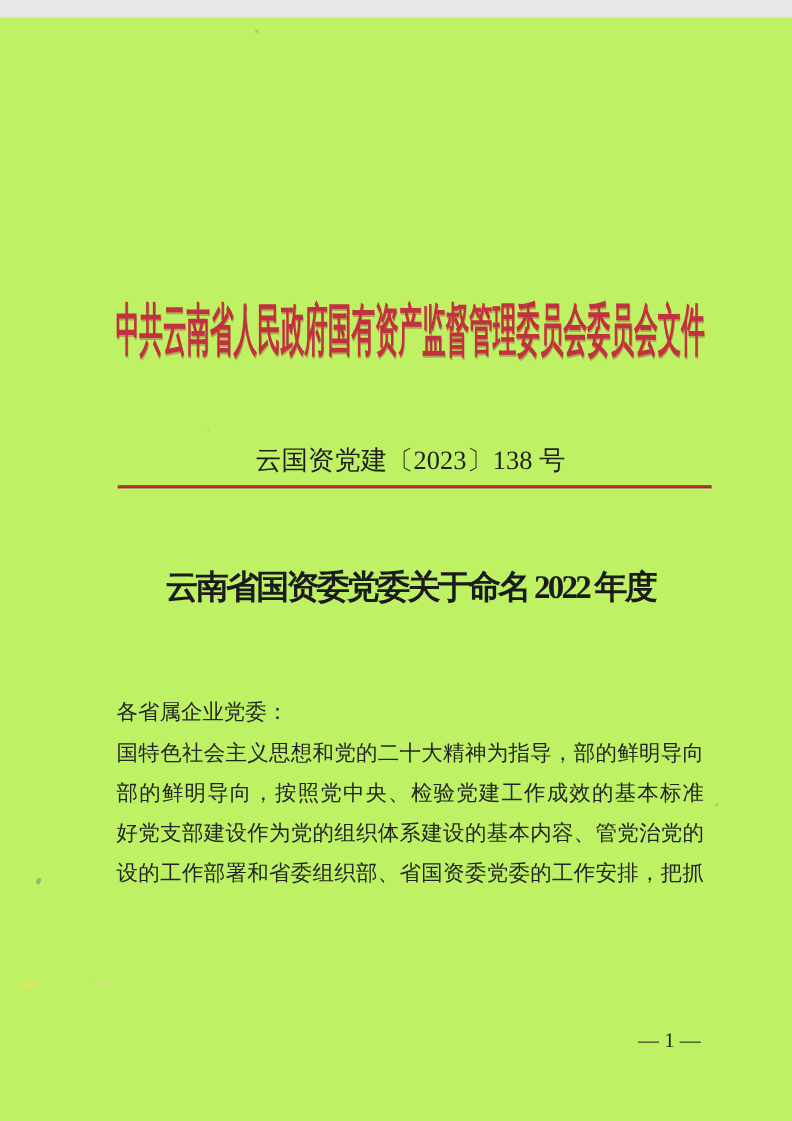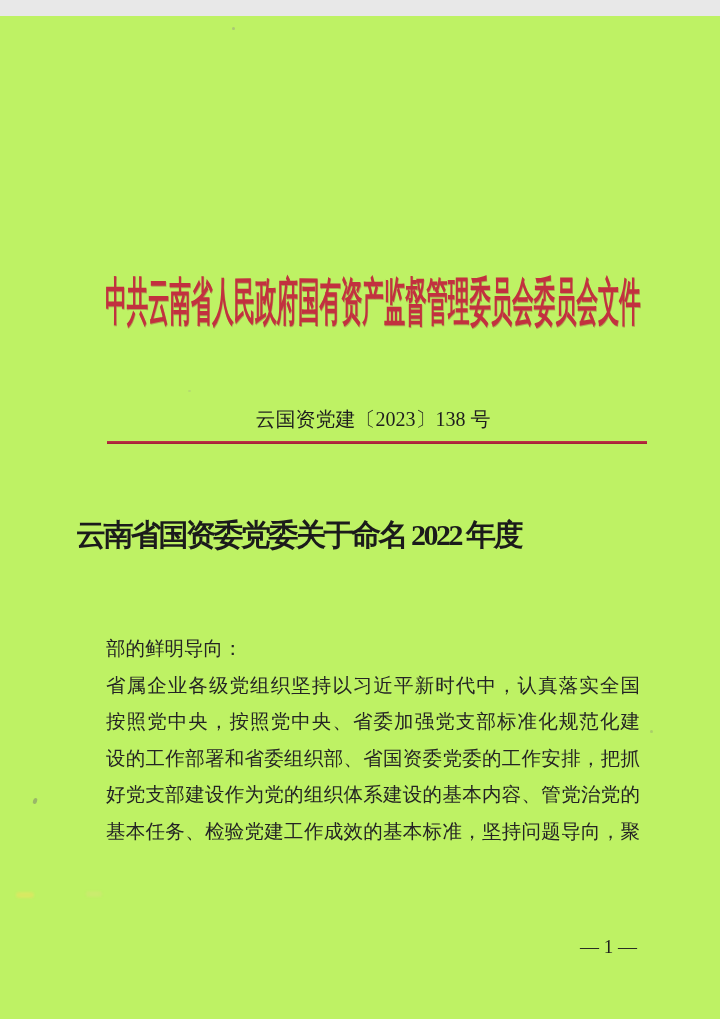--- a/index.html
+++ b/index.html
@@ -39,21 +39,21 @@
     transform-origin: center top;
   }
 
   
   .doc-number {
     position: absolute;
     top: 392px;
     left: 106px;
     width: 534px;
     text-align: center;
-    font-size: 20px;
+    font-size: 24px;
     line-height: 22px;
     color: #1e1e1e;
     white-space: nowrap;
   }
 
   
   .red-rule {
     position: absolute;
     top: 425px;
     left: 107px;
@@ -61,20 +61,21 @@
     height: 3px;
     background: linear-gradient(#c23347, #9e2233);
   }
 
   
   .doc-title {
     position: absolute;
     top: 500px;
     left: 76px;
     width: 594px;
+    text-align: center;
     font-size: 30px;
     font-weight: bold;
     letter-spacing: -2.5px;
     line-height: 37px;
     color: #1b1b1b;
   }
 
   
   .body-block {
     position: absolute;
@@ -148,26 +149,25 @@
 
   <div class="doc-number">云国资党建〔2023〕138 号</div>
 
   <div class="red-rule"></div>
 
   <div class="doc-title">
     <div>云南省国资委党委关于命名 2022 年度</div>
   </div>
 
   <div class="body-block">
-    <div class="body-line salutation">部的鲜明导向：</div>
-    <div class="body-line">省属企业各级党组织坚持以习近平新时代中，认真落实全国</div>
-    <div class="body-line">按照党中央，按照党中央、省委加强党支部标准化规范化建</div>
+    <div class="body-line salutation">各省属企业党委：</div>
+    <div class="body-line">国特色社会主义思想和党的二十大精神为指导，部的鲜明导向</div>
+    <div class="body-line">部的鲜明导向，按照党中央、检验党建工作成效的基本标准</div>
+    <div class="body-line">好党支部建设作为党的组织体系建设的基本内容、管党治党的</div>
     <div class="body-line">设的工作部署和省委组织部、省国资委党委的工作安排，把抓</div>
-    <div class="body-line">好党支部建设作为党的组织体系建设的基本内容、管党治党的</div>
-    <div class="body-line">基本任务、检验党建工作成效的基本标准，坚持问题导向，聚</div>
   </div>
 
   <div class="page-number">— 1 —</div>
 
   <div class="artifact smudge-1"></div>
   <div class="artifact smudge-2"></div>
   <div class="artifact speck-1"></div>
   <div class="artifact speck-2"></div>
   <div class="artifact speck-3"></div>
   <div class="artifact speck-4"></div>

